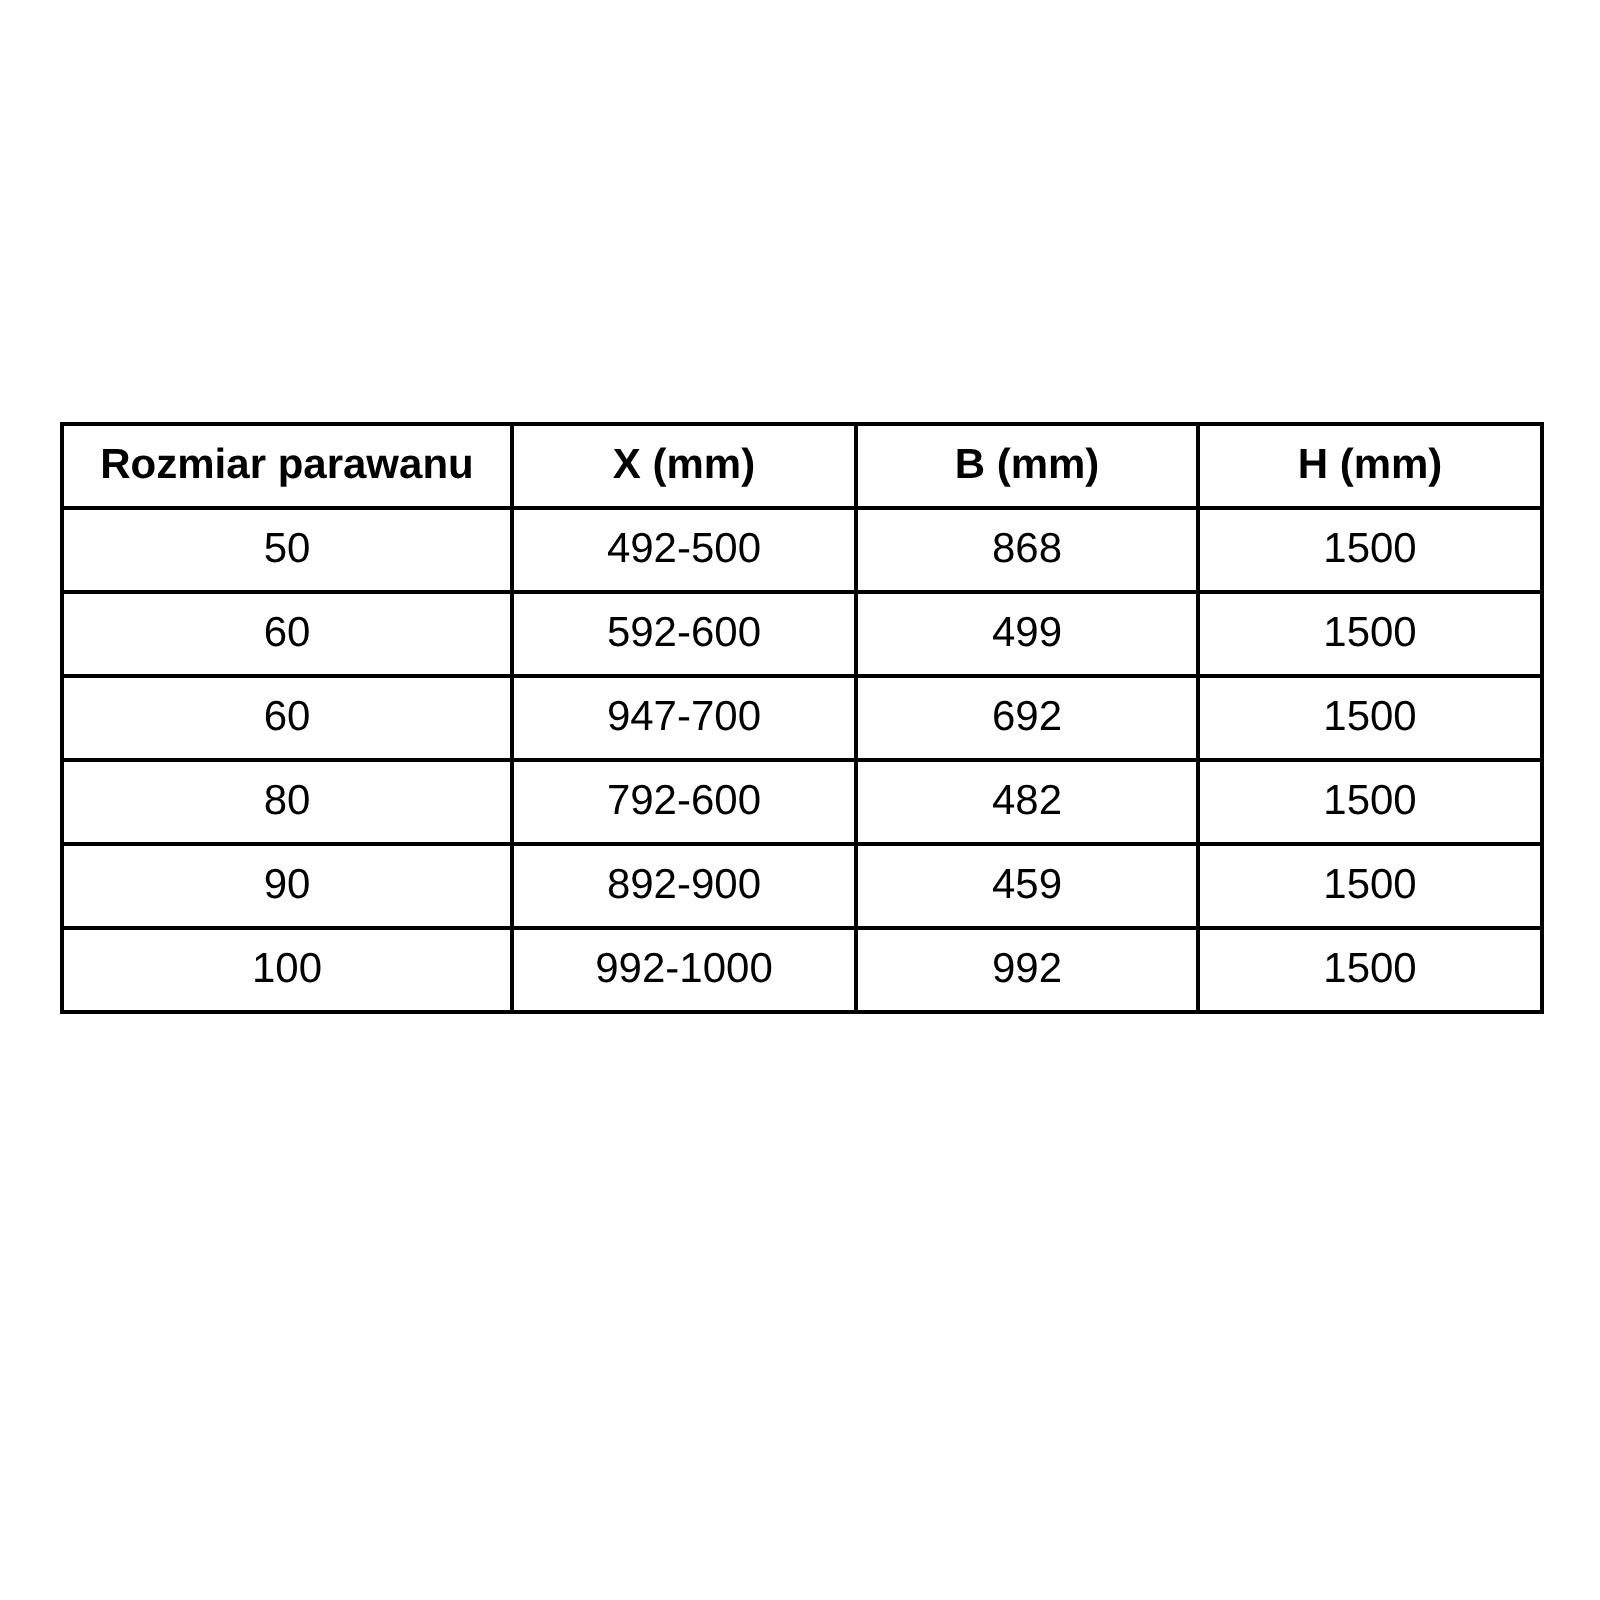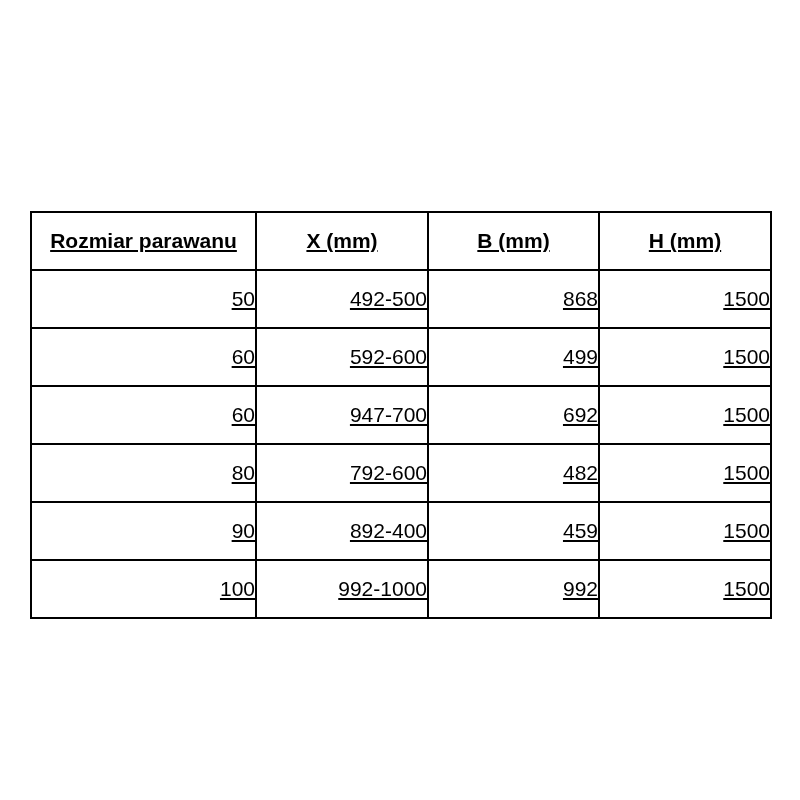--- a/index.html
+++ b/index.html
@@ -22,37 +22,35 @@
     border-collapse: collapse;
     table-layout: fixed;
     background: var(--page-bg, #ffffff);
   }
   col.col-size   { width: 225px; }
   col.col-x      { width: 172px; }
   col.col-b      { width: 171px; }
   col.col-h      { width: 172px; }
   th, td {
     border: 2px solid var(--border-color, #000000);
-    height: 58px;
+    height: 42px;
     padding: 0;
     text-align: center;
     vertical-align: middle;
     color: var(--text-color, #000000);
     overflow: hidden;
     white-space: nowrap;
-    text-decoration: underline;
   }
   th {
     font-size: 21px;
     font-weight: bold;
   }
   td {
     font-size: 21px;
     font-weight: normal;
-    text-align: right;
   }
 </style>
 </head>
 <body>
 
 <table class="size-table">
   <colgroup>
     <col class="col-size">
     <col class="col-x">
     <col class="col-b">
@@ -86,21 +84,21 @@
       <td>1500</td>
     </tr>
     <tr>
       <td>80</td>
       <td>792-600</td>
       <td>482</td>
       <td>1500</td>
     </tr>
     <tr>
       <td>90</td>
-      <td>892-400</td>
+      <td>892-900</td>
       <td>459</td>
       <td>1500</td>
     </tr>
     <tr>
       <td>100</td>
       <td>992-1000</td>
       <td>992</td>
       <td>1500</td>
     </tr>
   </tbody>

